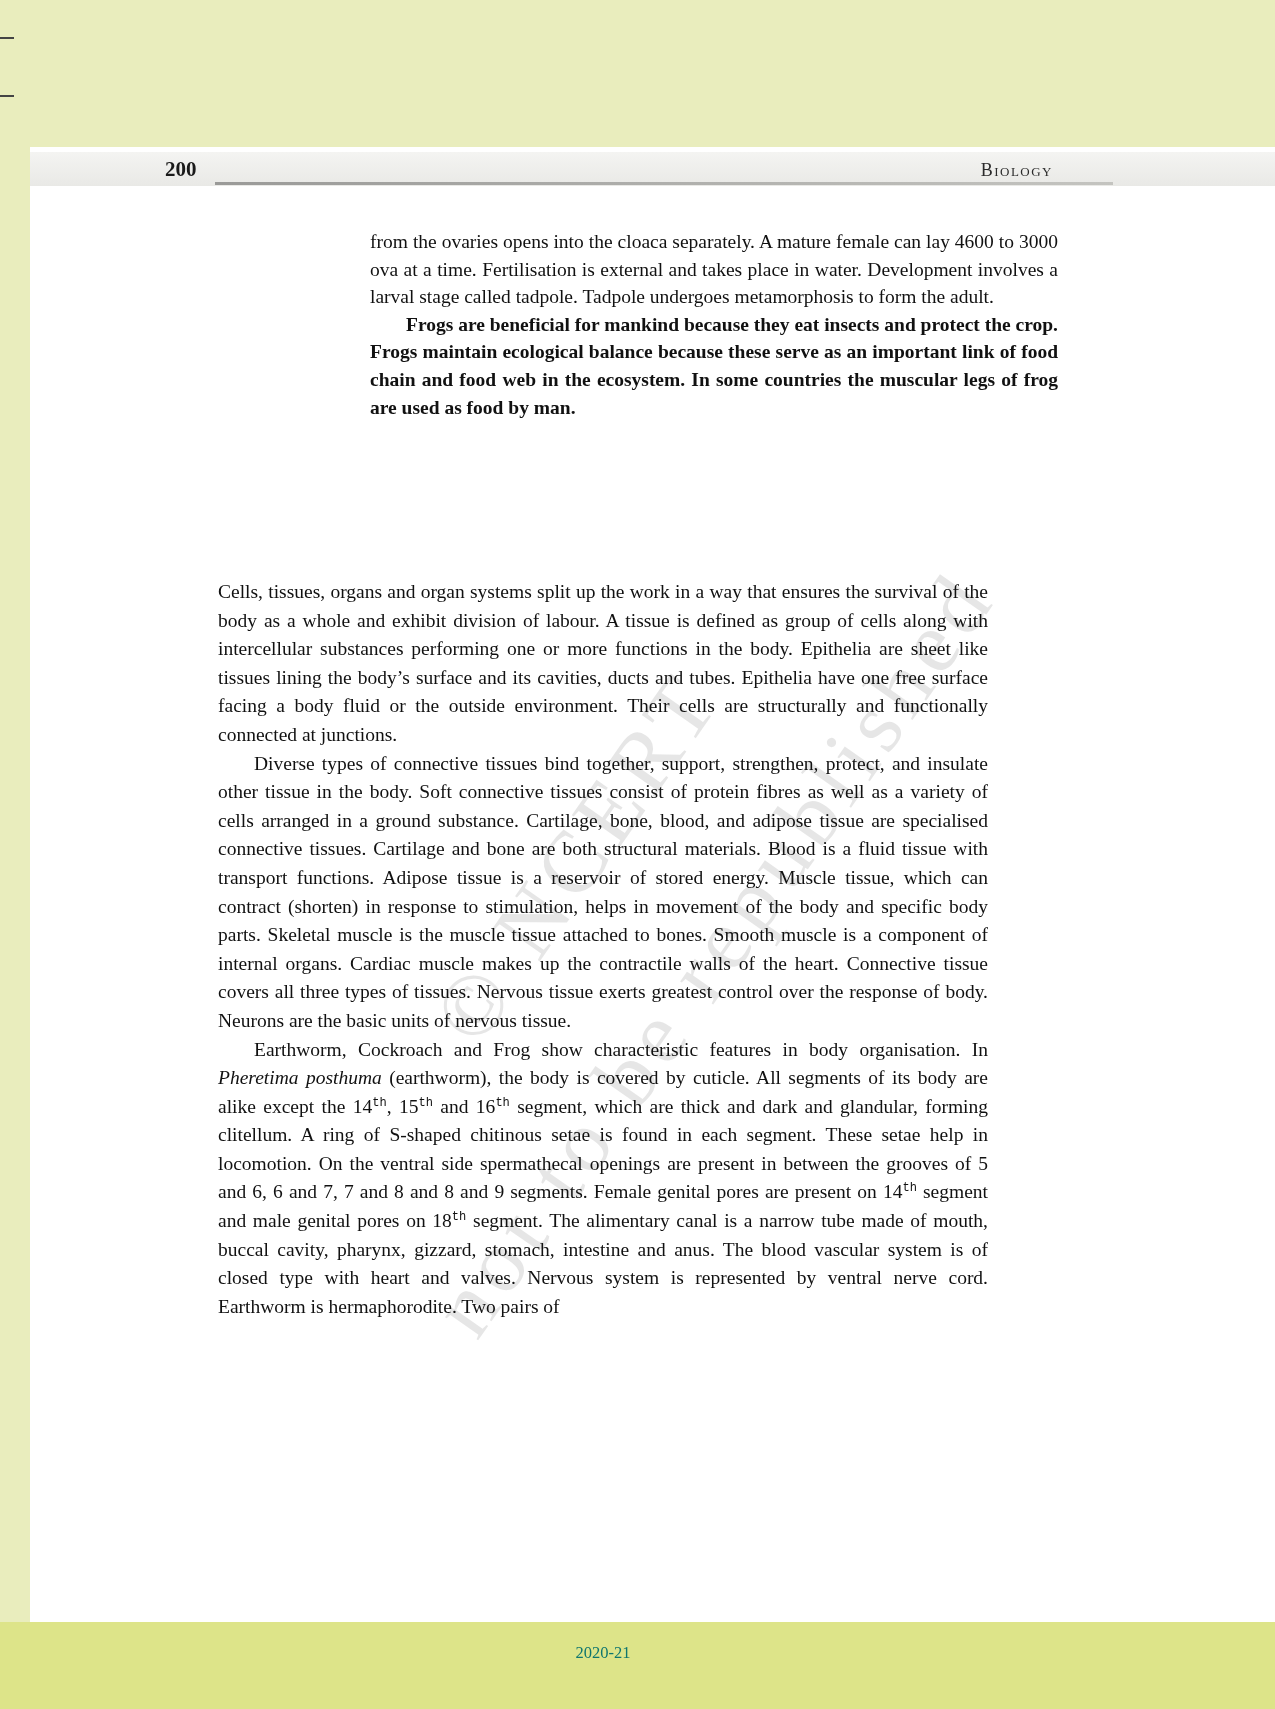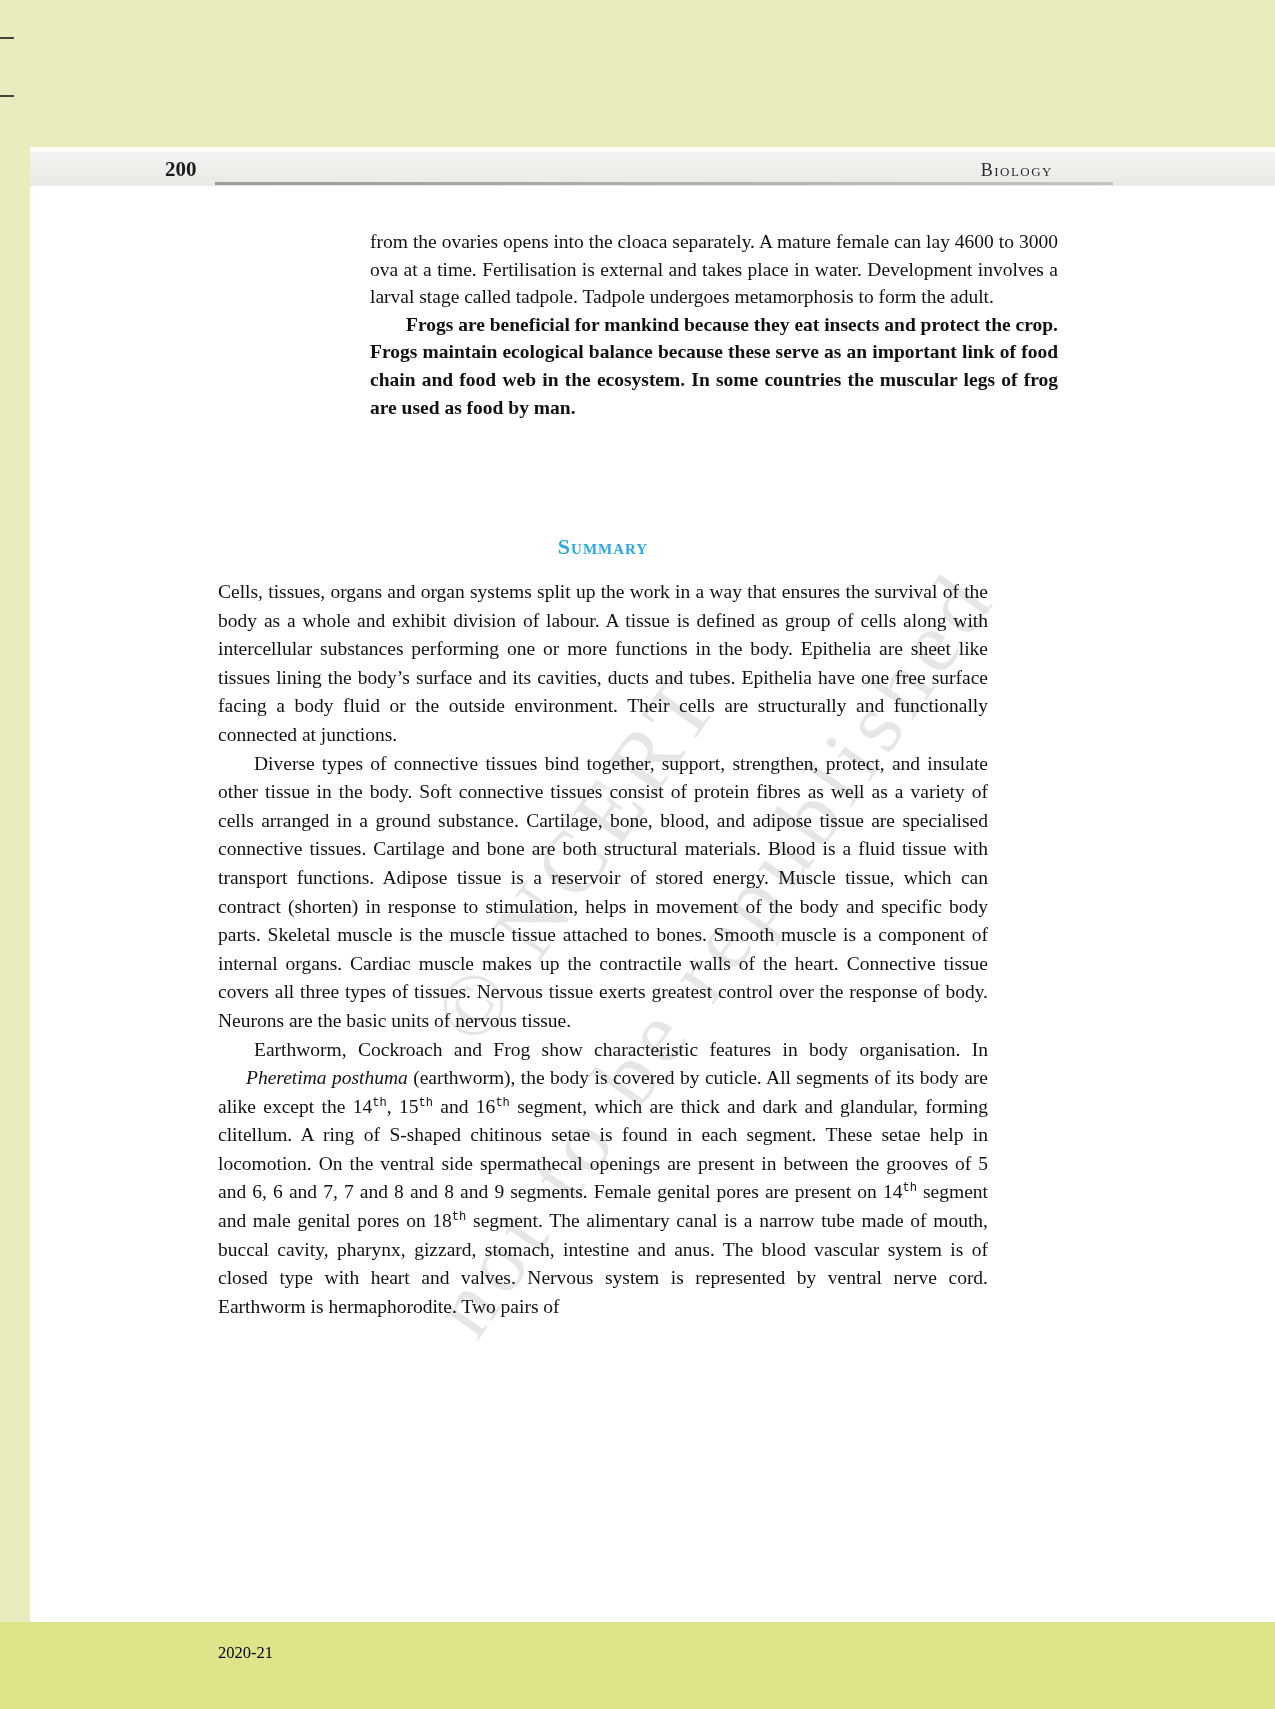--- a/index.html
+++ b/index.html
@@ -39,24 +39,24 @@
 
   .summary-title{position:absolute;left:218px;top:534px;width:770px;z-index:3;
     text-align:center;font-variant:small-caps;font-weight:bold;font-size:22px;
     letter-spacing:1px;color:var(--accent,#2aa9e0);}
 
   .summary-body{position:absolute;left:218px;top:578px;width:770px;z-index:3;
     font-size:19.5px;line-height:28.6px;color:#111;text-align:justify;}
   .summary-body p{margin:0;}
   .summary-body p.indent{text-indent:36px;}
   .summary-body sup{font-size:0.62em;line-height:0;vertical-align:super;font-family:Liberation Mono, monospace;}
-  .summary-body i{margin-left:28px;}
+  .summary-body i{}
 
   .footer{position:absolute;left:218px;top:1643px;width:770px;z-index:3;
-    font-size:16.5px;color:#000000;}
+    text-align:center;font-size:16.5px;color:#0f766e;}
 </style>
 </head>
 <body>
 
 <div class="page">
 
   <div class="band-top"></div>
   <div class="strip-left"></div>
   <div class="band-bottom"></div>
   <div class="crop-mark m1"></div>
@@ -72,21 +72,20 @@
     <span class="page-number">200</span>
     <span class="header-rule"></span>
     <span class="header-right">Biology</span>
   </div>
 
   <div class="intro">
     <p>from the ovaries opens into the cloaca separately. A mature female can lay 4600 to 3000 ova at a time. Fertilisation is external and takes place in water. Development involves a larval stage called tadpole. Tadpole undergoes metamorphosis to form the adult.</p>
     <p class="indent">Frogs are beneficial for mankind because they eat insects and protect the crop. Frogs maintain ecological balance because these serve as an important link of food chain and food web in the ecosystem. In some countries the muscular legs of frog are used as food by man.</p>
   </div>
 
-  <div class="summary-title">Summary</div>
 
   <div class="summary-body">
     <p><span>Cells, tissues, organs and organ systems split up the work in a way that ensures the survival of the body as a whole and exhibit division of labour. A tissue is defined as group of cells along with intercellular substances performing one or more functions in the body. Epithelia are sheet like tissues lining the body’s surface and its cavities, ducts and tubes. Epithelia have one free surface facing a body fluid or the outside environment. Their cells are structurally and functionally connected at junctions.</span></p>
     <p class="indent"><span>Diverse types of connective tissues bind together, support, strengthen, protect, and insulate other tissue in the body. Soft connective tissues consist of protein fibres as well as a variety of cells arranged in a ground substance. Cartilage, bone, blood, and adipose tissue are specialised connective tissues. Cartilage and bone are both structural materials. Blood is a fluid tissue with transport functions. Adipose tissue is a reservoir of stored energy. Muscle tissue, which can contract (shorten) in response to stimulation, helps in movement of the body and specific body parts. Skeletal muscle is the muscle tissue attached to bones. Smooth muscle is a component of internal organs. Cardiac muscle makes up the contractile walls of the heart. Connective tissue covers all three types of tissues. Nervous tissue exerts greatest control over the response of body. Neurons are the basic units of nervous tissue.</span></p>
     <p class="indent"><span>Earthworm, Cockroach and Frog show characteristic features in body organisation. In </span><i>Pheretima posthuma</i><span> (earthworm), the body is covered by cuticle. All segments of its body are alike except the 14</span><sup>th</sup><span>, 15</span><sup>th</sup><span> and 16</span><sup>th</sup><span> segment, which are thick and dark and glandular, forming clitellum. A ring of S-shaped chitinous setae is found in each segment. These setae help in locomotion. On the ventral side spermathecal openings are present in between the grooves of 5 and 6, 6 and 7, 7 and 8 and 8 and 9 segments. Female genital pores are present on 14</span><sup>th</sup><span> segment and male genital pores on 18</span><sup>th</sup><span> segment. The alimentary canal is a narrow tube made of mouth, buccal cavity, pharynx, gizzard, stomach, intestine and anus. The blood vascular system is of closed type with heart and valves. Nervous system is represented by ventral nerve cord. Earthworm is hermaphorodite. Two pairs of</span></p>
   </div>
 
   <div class="footer">2020-21</div>
 
 </div>

